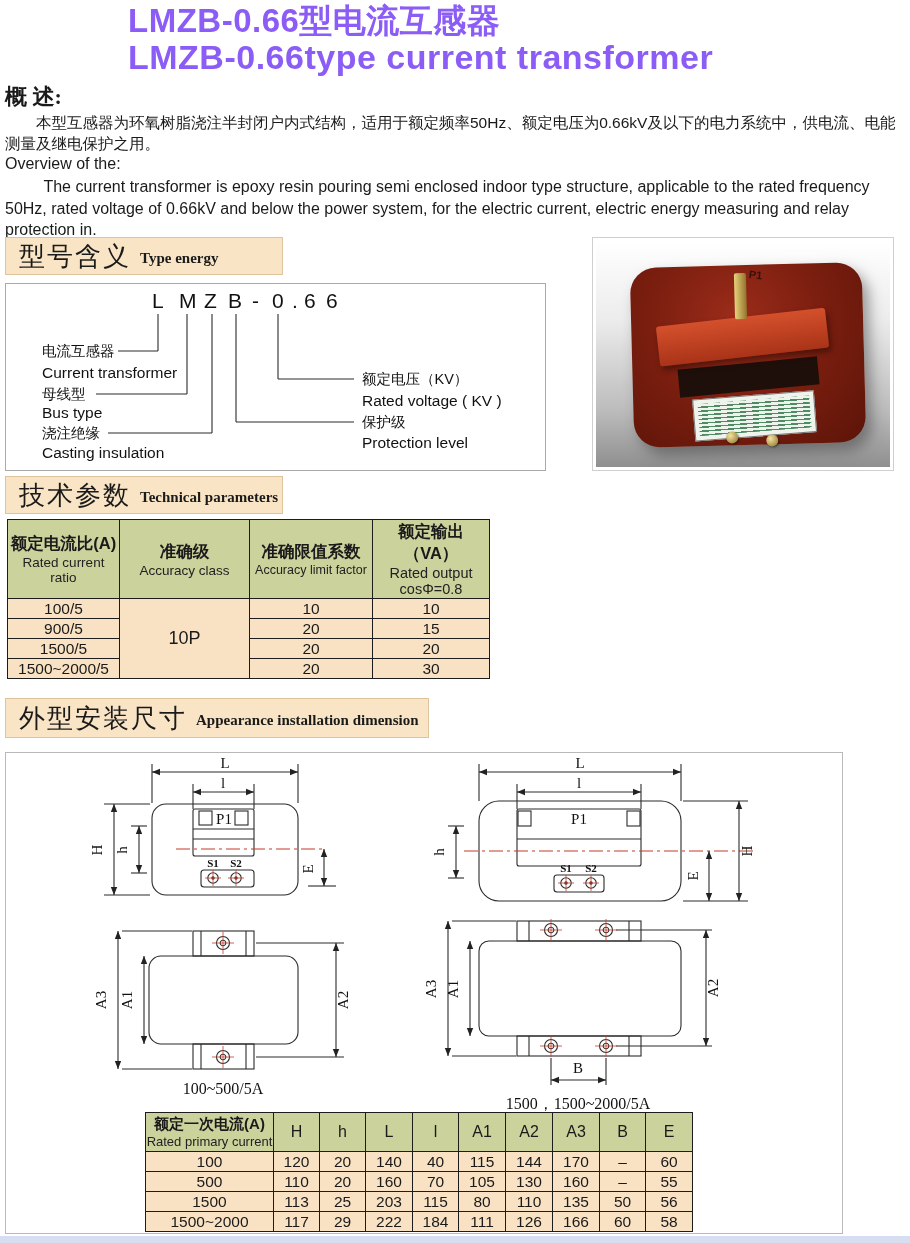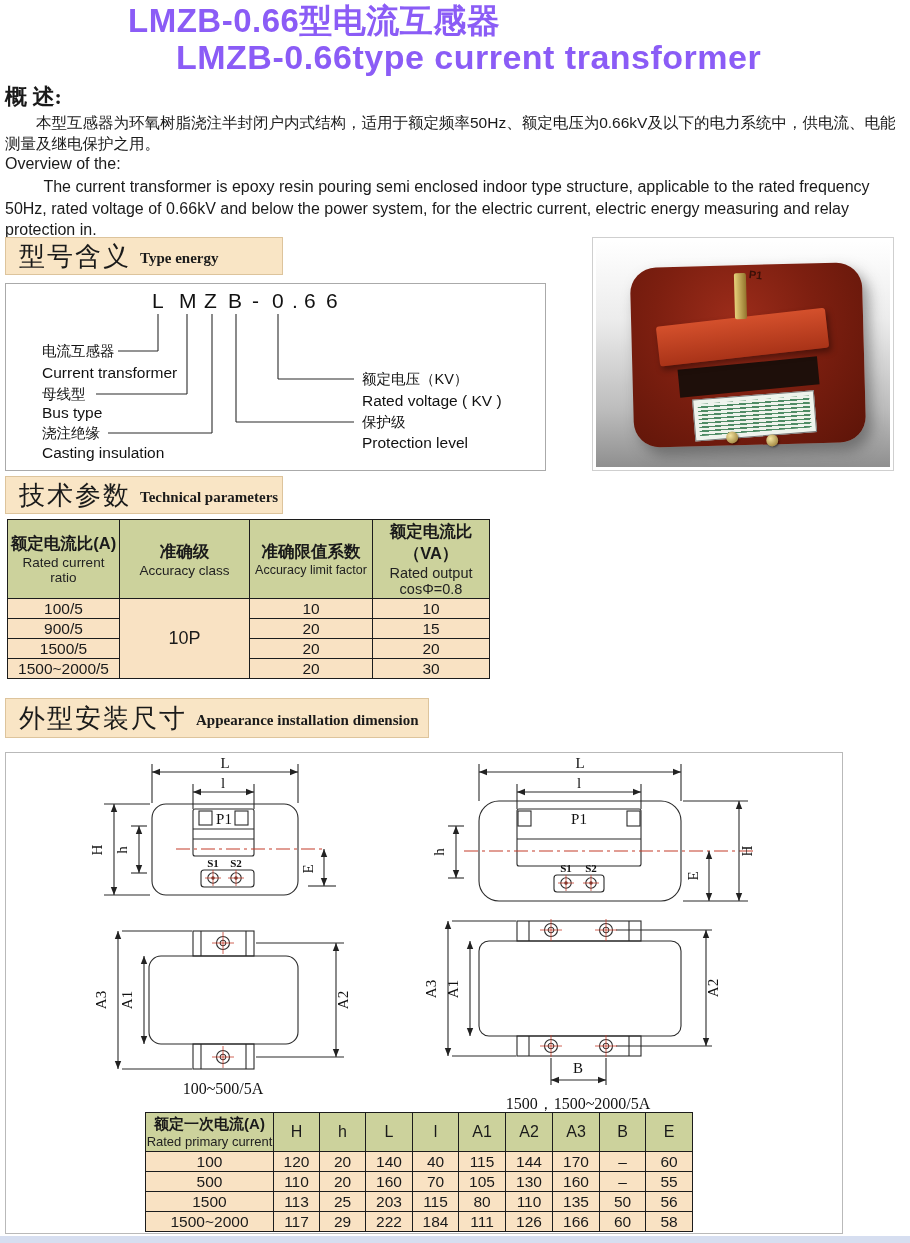--- a/index.html
+++ b/index.html
@@ -5,21 +5,21 @@
   html,body { margin:0; padding:0; }
   body {
     width:910px; height:1243px; position:relative; background:#ffffff;
     font-family:"Liberation Sans",sans-serif; color:#1a1a1a; overflow:hidden;
   }
   .abs { position:absolute; }
 
   
   .title { left:128px; top:2px; color:#8b5cf6; font-weight:bold; line-height:37px; letter-spacing:0.5px; }
   .title .t1 { font-size:33px; }
-  .title .t2 { font-size:34px;margin-left:48px; }
+  .title .t2 { font-size:34px; }
 
   
   .ov-head { left:5px; top:82px; font-family:"Liberation Serif",serif; font-weight:bold; font-size:22px; }
   .ov-cn   { left:5px; top:112px; width:900px; font-size:15.5px; line-height:21px; text-indent:2em; }
   .ov-enh  { left:5px; top:155px; font-size:16px; }
   .ov-en   { left:5px; top:176px; width:898px; font-size:16px; line-height:21.5px; text-indent:2.4em; }
 
   
   .band { background:#f9e5c5; border:1px solid #ddc49c; display:flex; align-items:center; padding-left:13px; box-sizing:border-box; }
   .band .cn { font-weight:normal; font-size:26px; letter-spacing:2px; }
@@ -149,21 +149,21 @@
     </td>
     <td class="hdr">
       <div class="cnh">准确级</div>
       <div class="enh">Accuracy class</div>
     </td>
     <td class="hdr">
       <div class="cnh">准确限值系数</div>
       <div class="enh" style="font-size:12.5px">Accuracy limit factor</div>
     </td>
     <td class="hdr">
-      <div class="cnh">额定电流比（VA）</div>
+      <div class="cnh">额定输出（VA）</div>
       <div class="enh" style="font-size:14.5px">Rated output</div>
       <div class="enh" style="font-size:14.5px">cosΦ=0.8</div>
     </td>
   </tr>
   <tr style="height:20px">
     <td class="cell">100/5</td>
     <td class="cell" rowspan="4" style="font-size:18px">10P</td>
     <td class="cell">10</td>
     <td class="cell">10</td>
   </tr>

